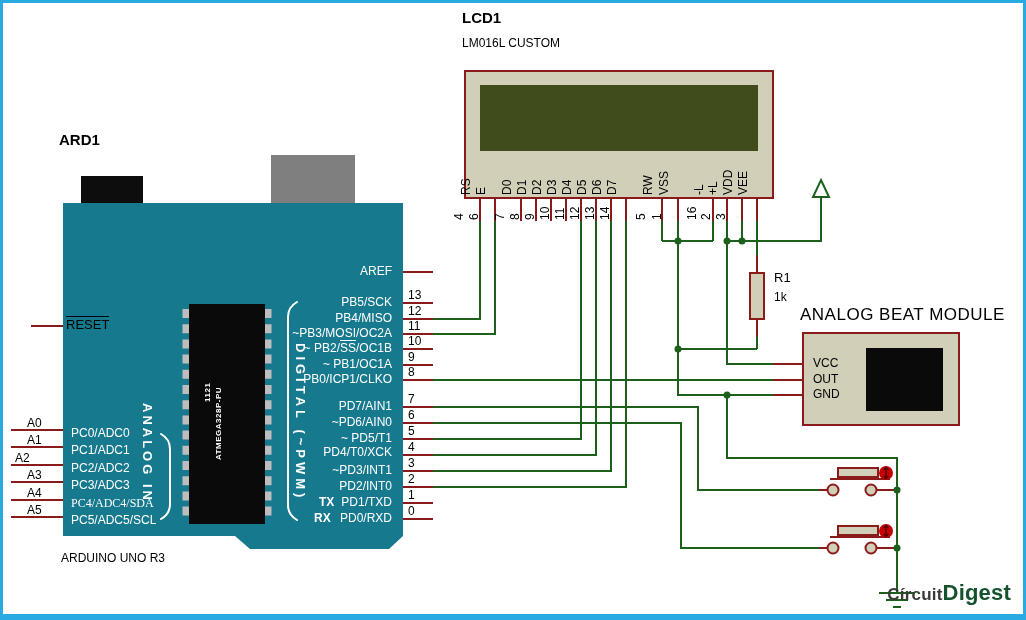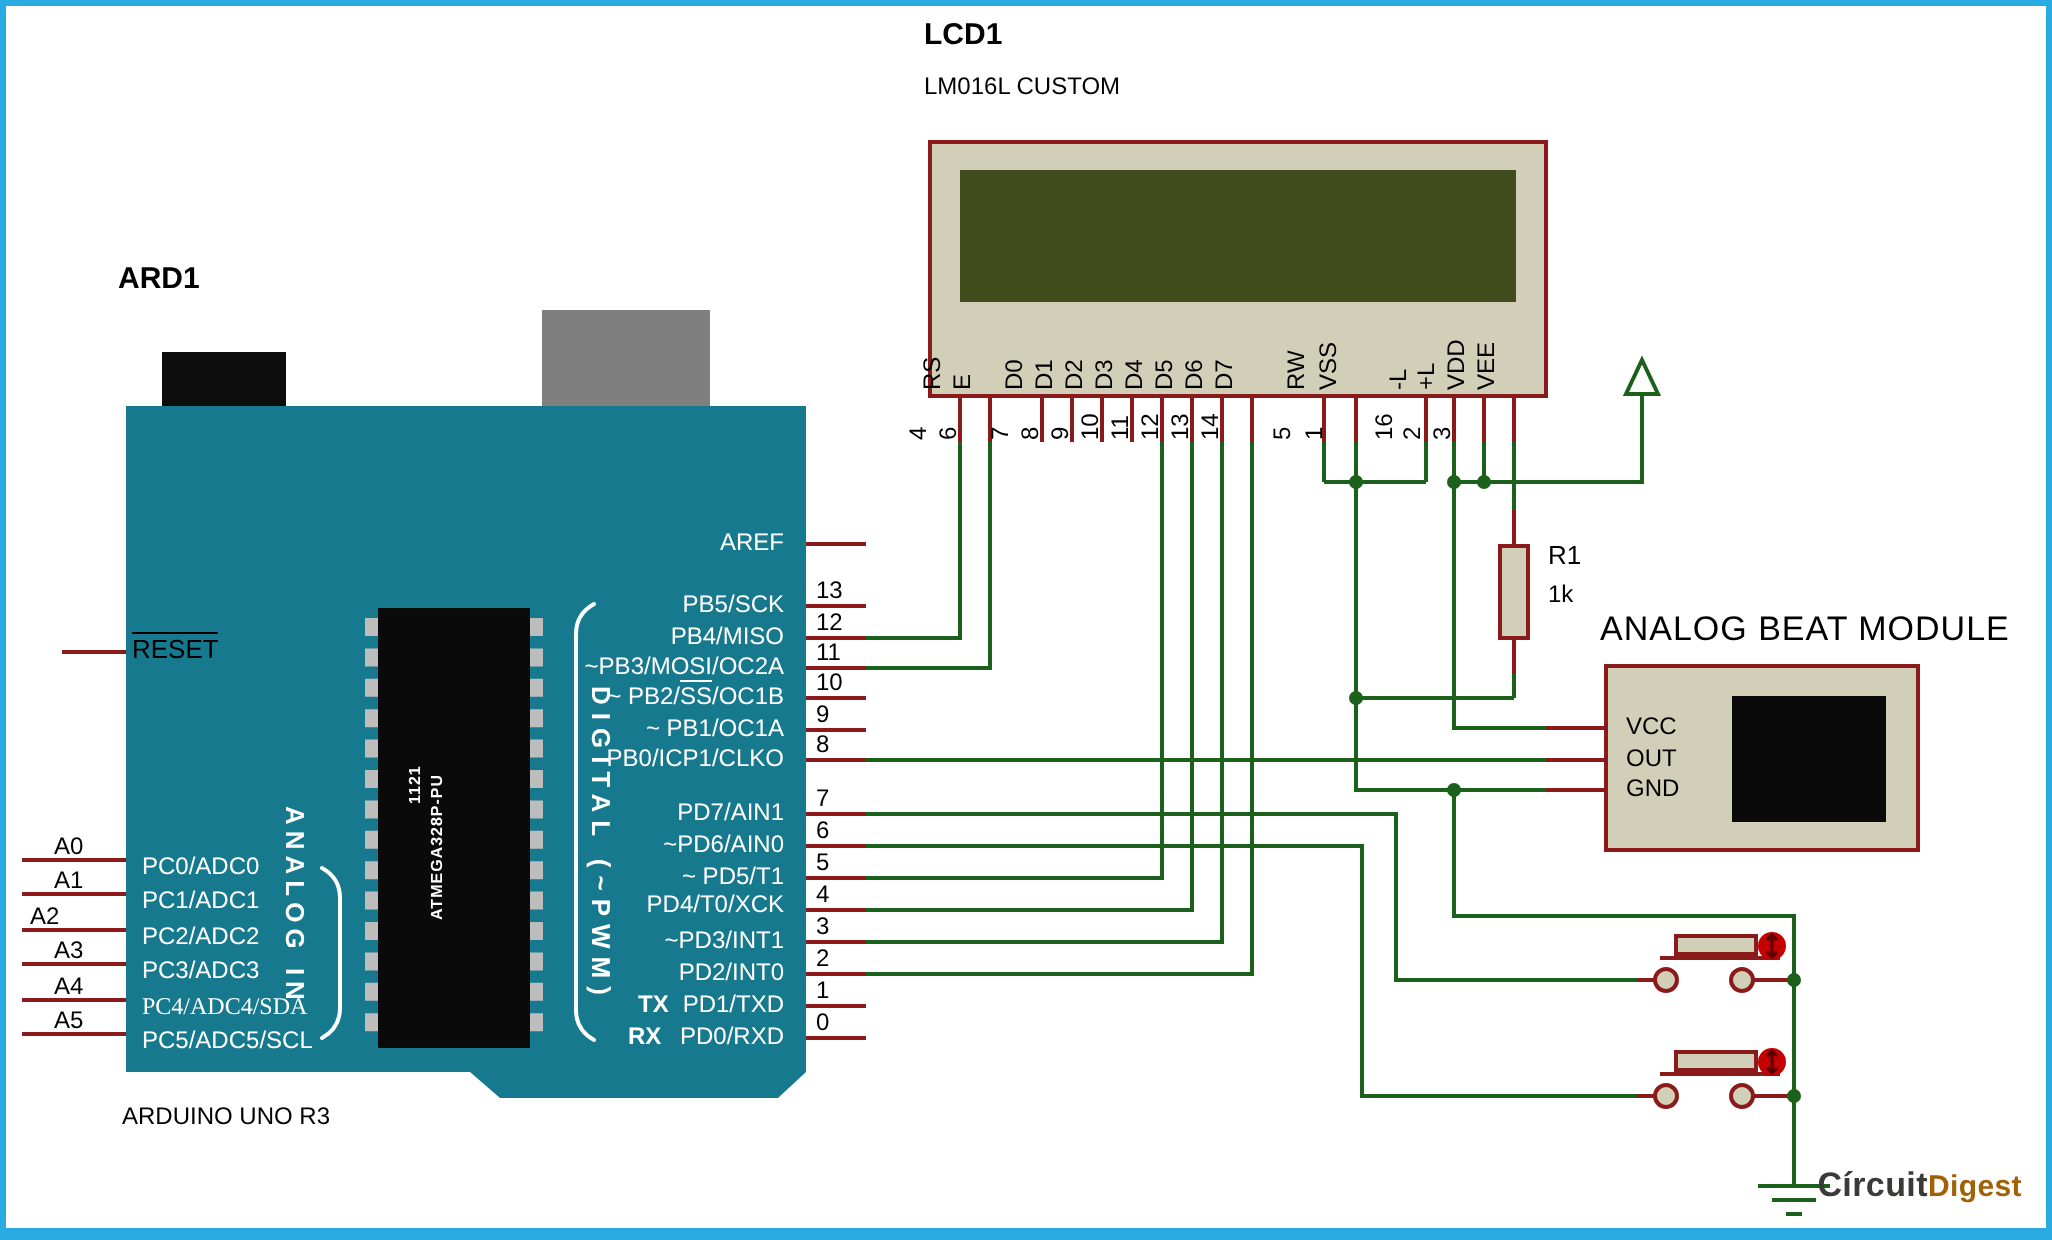--- a/index.html
+++ b/index.html
@@ -12,21 +12,21 @@
   .vlab90{position:absolute;white-space:nowrap;transform-origin:0 0;transform:rotate(90deg);}
   .white{color:#fff;}
   .bold{font-weight:bold;}
   .ref{font-size:15px;font-weight:bold;}
   .rt{text-align:right;}
   .ovl{border-top:1px solid #000;padding-top:0px;}
   .ovlw{border-top:1px solid #fff;}
   .grouplab{font-size:13px;font-weight:bold;letter-spacing:4px;color:#fff;line-height:13px;}
   .chiptxt{font-size:8px;line-height:10px;letter-spacing:0.5px;color:#fff;font-weight:bold;}
   .logo1{font-size:17px;font-weight:bold;color:#3A3A39;letter-spacing:0.2px;}
-  .logo2{font-size:15px;font-weight:bold;color:#a16207;letter-spacing:0.2px;}
+  .logo2{font-size:22px;font-weight:bold;color:#14532d;letter-spacing:0.2px;}
   svg{position:absolute;left:0;top:0;}
 </style>
 </head>
 <body>
 
 <div id="canvas">
 
   <svg width="1026" height="620" viewBox="0 0 1026 620">
 
     <rect x="78" y="173" width="62" height="95" fill="#0d0d0d"></rect>

